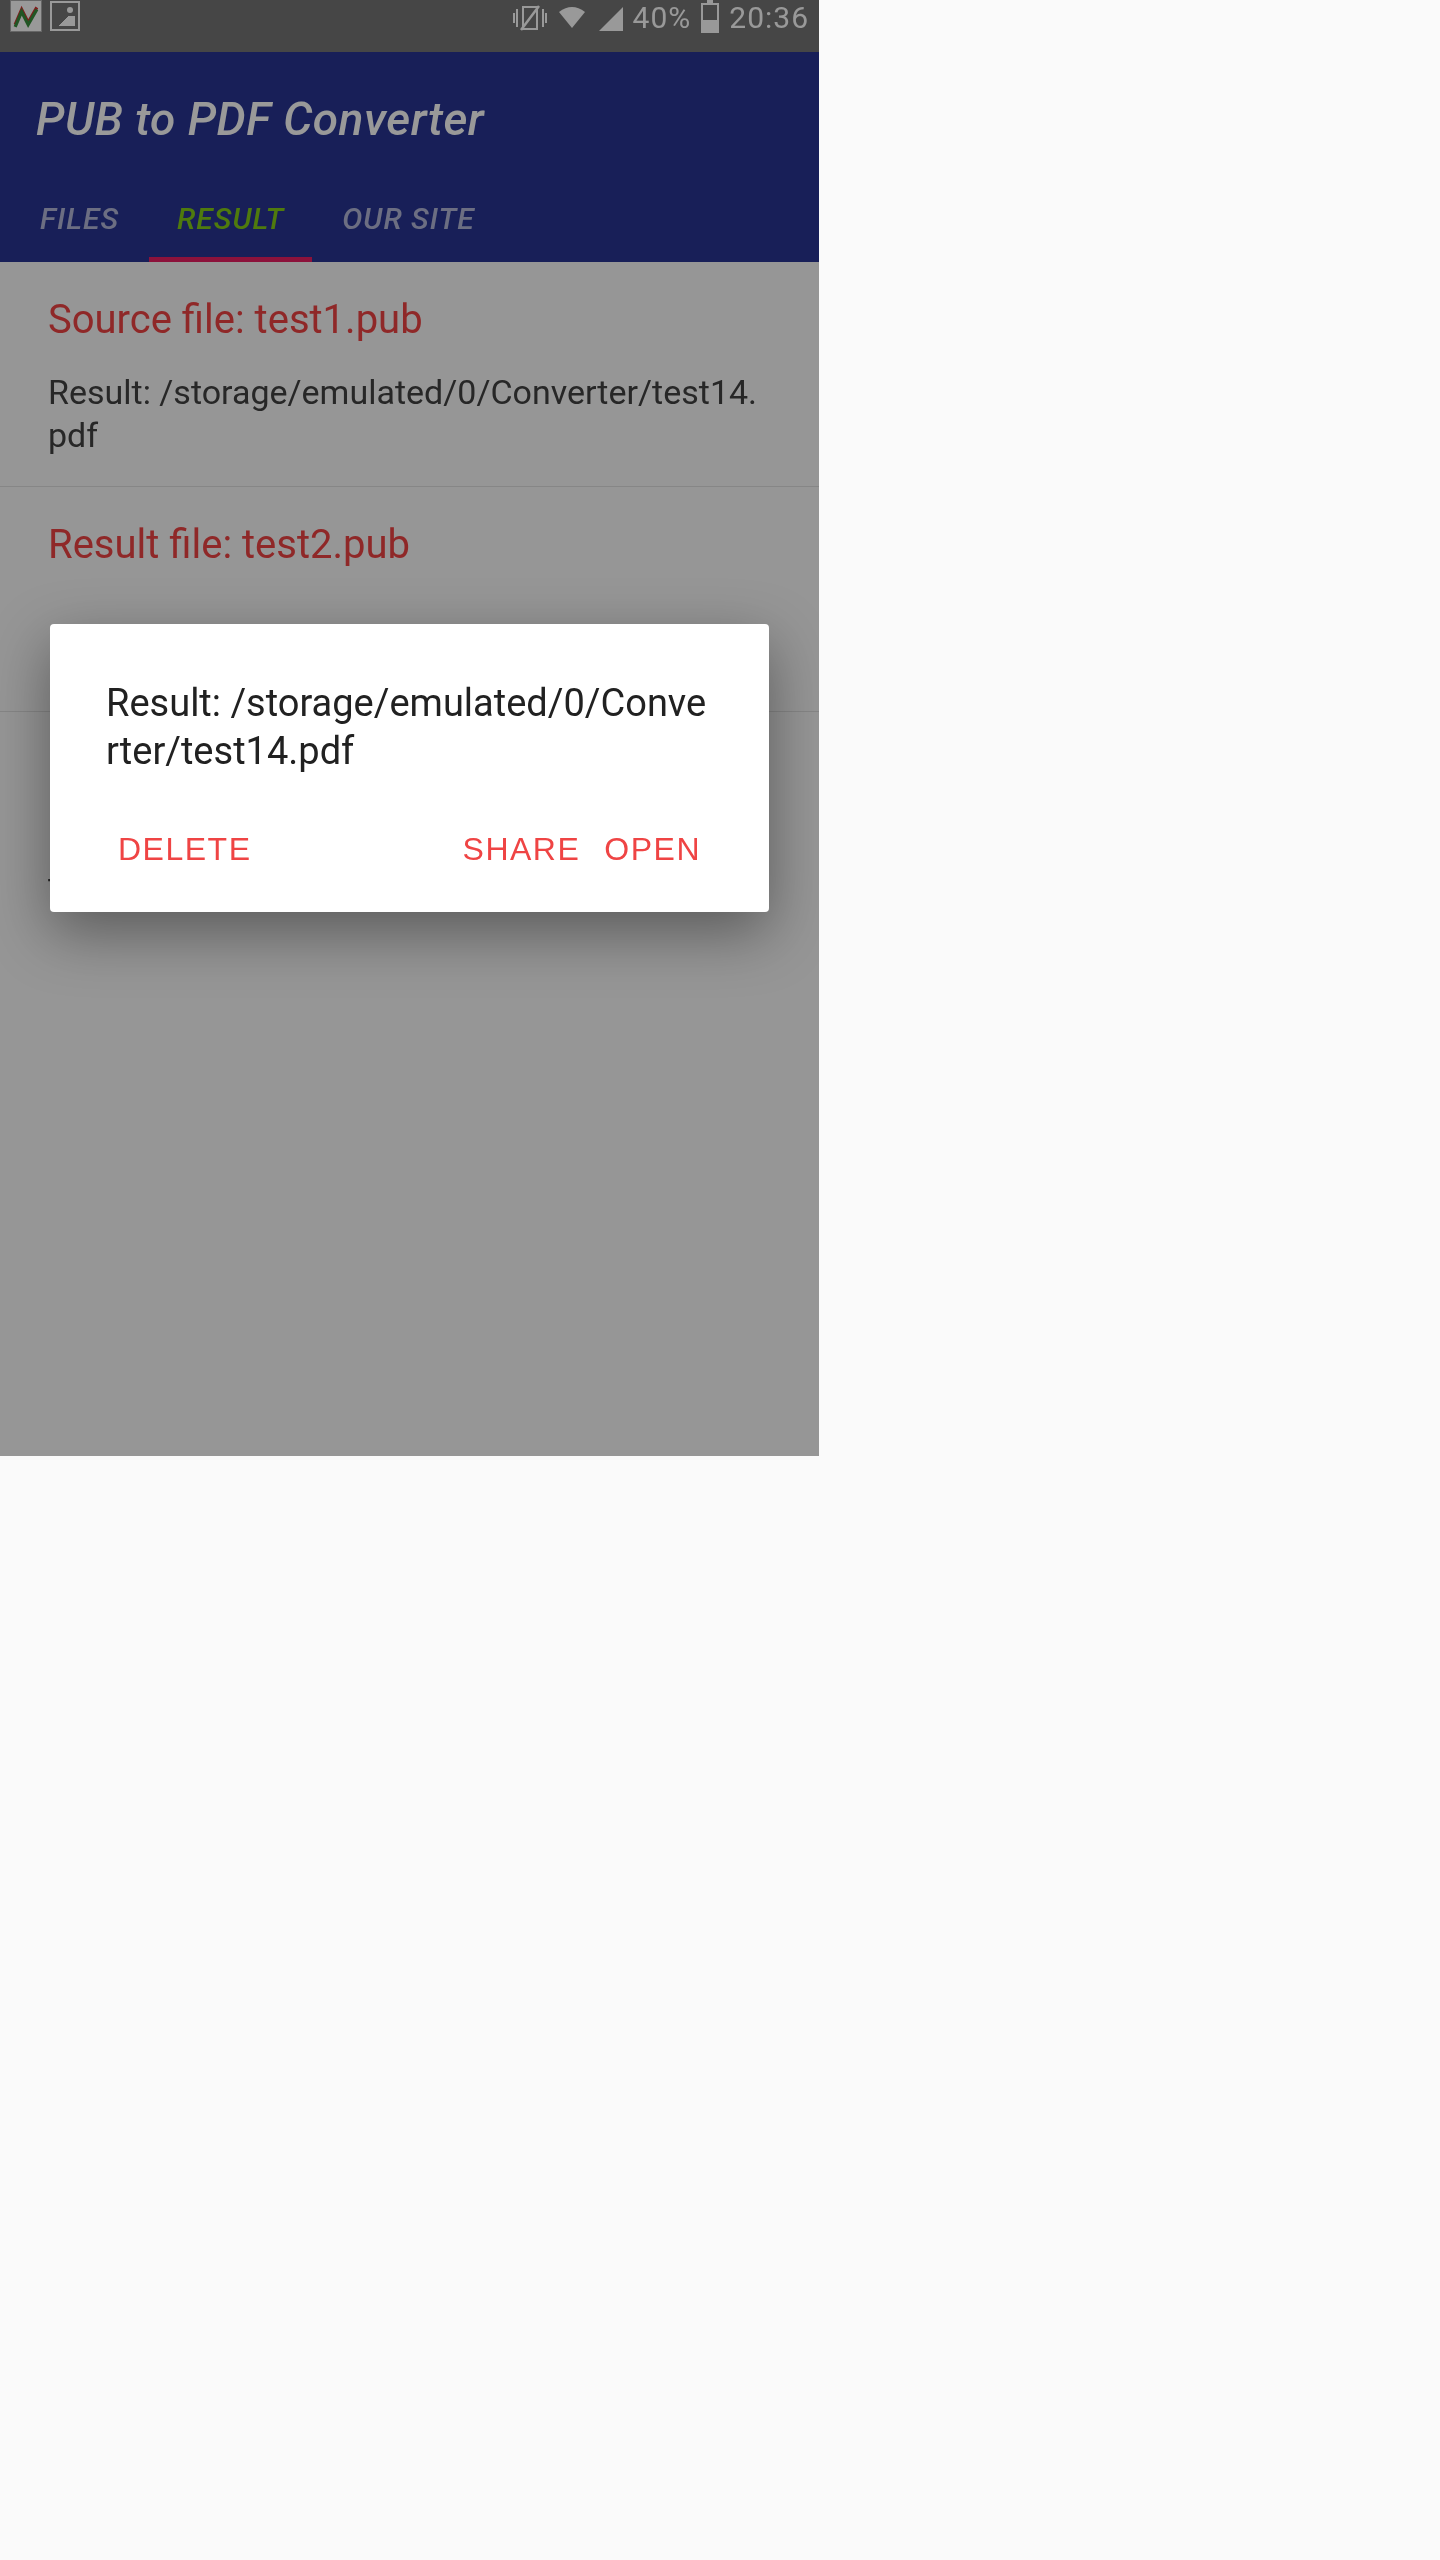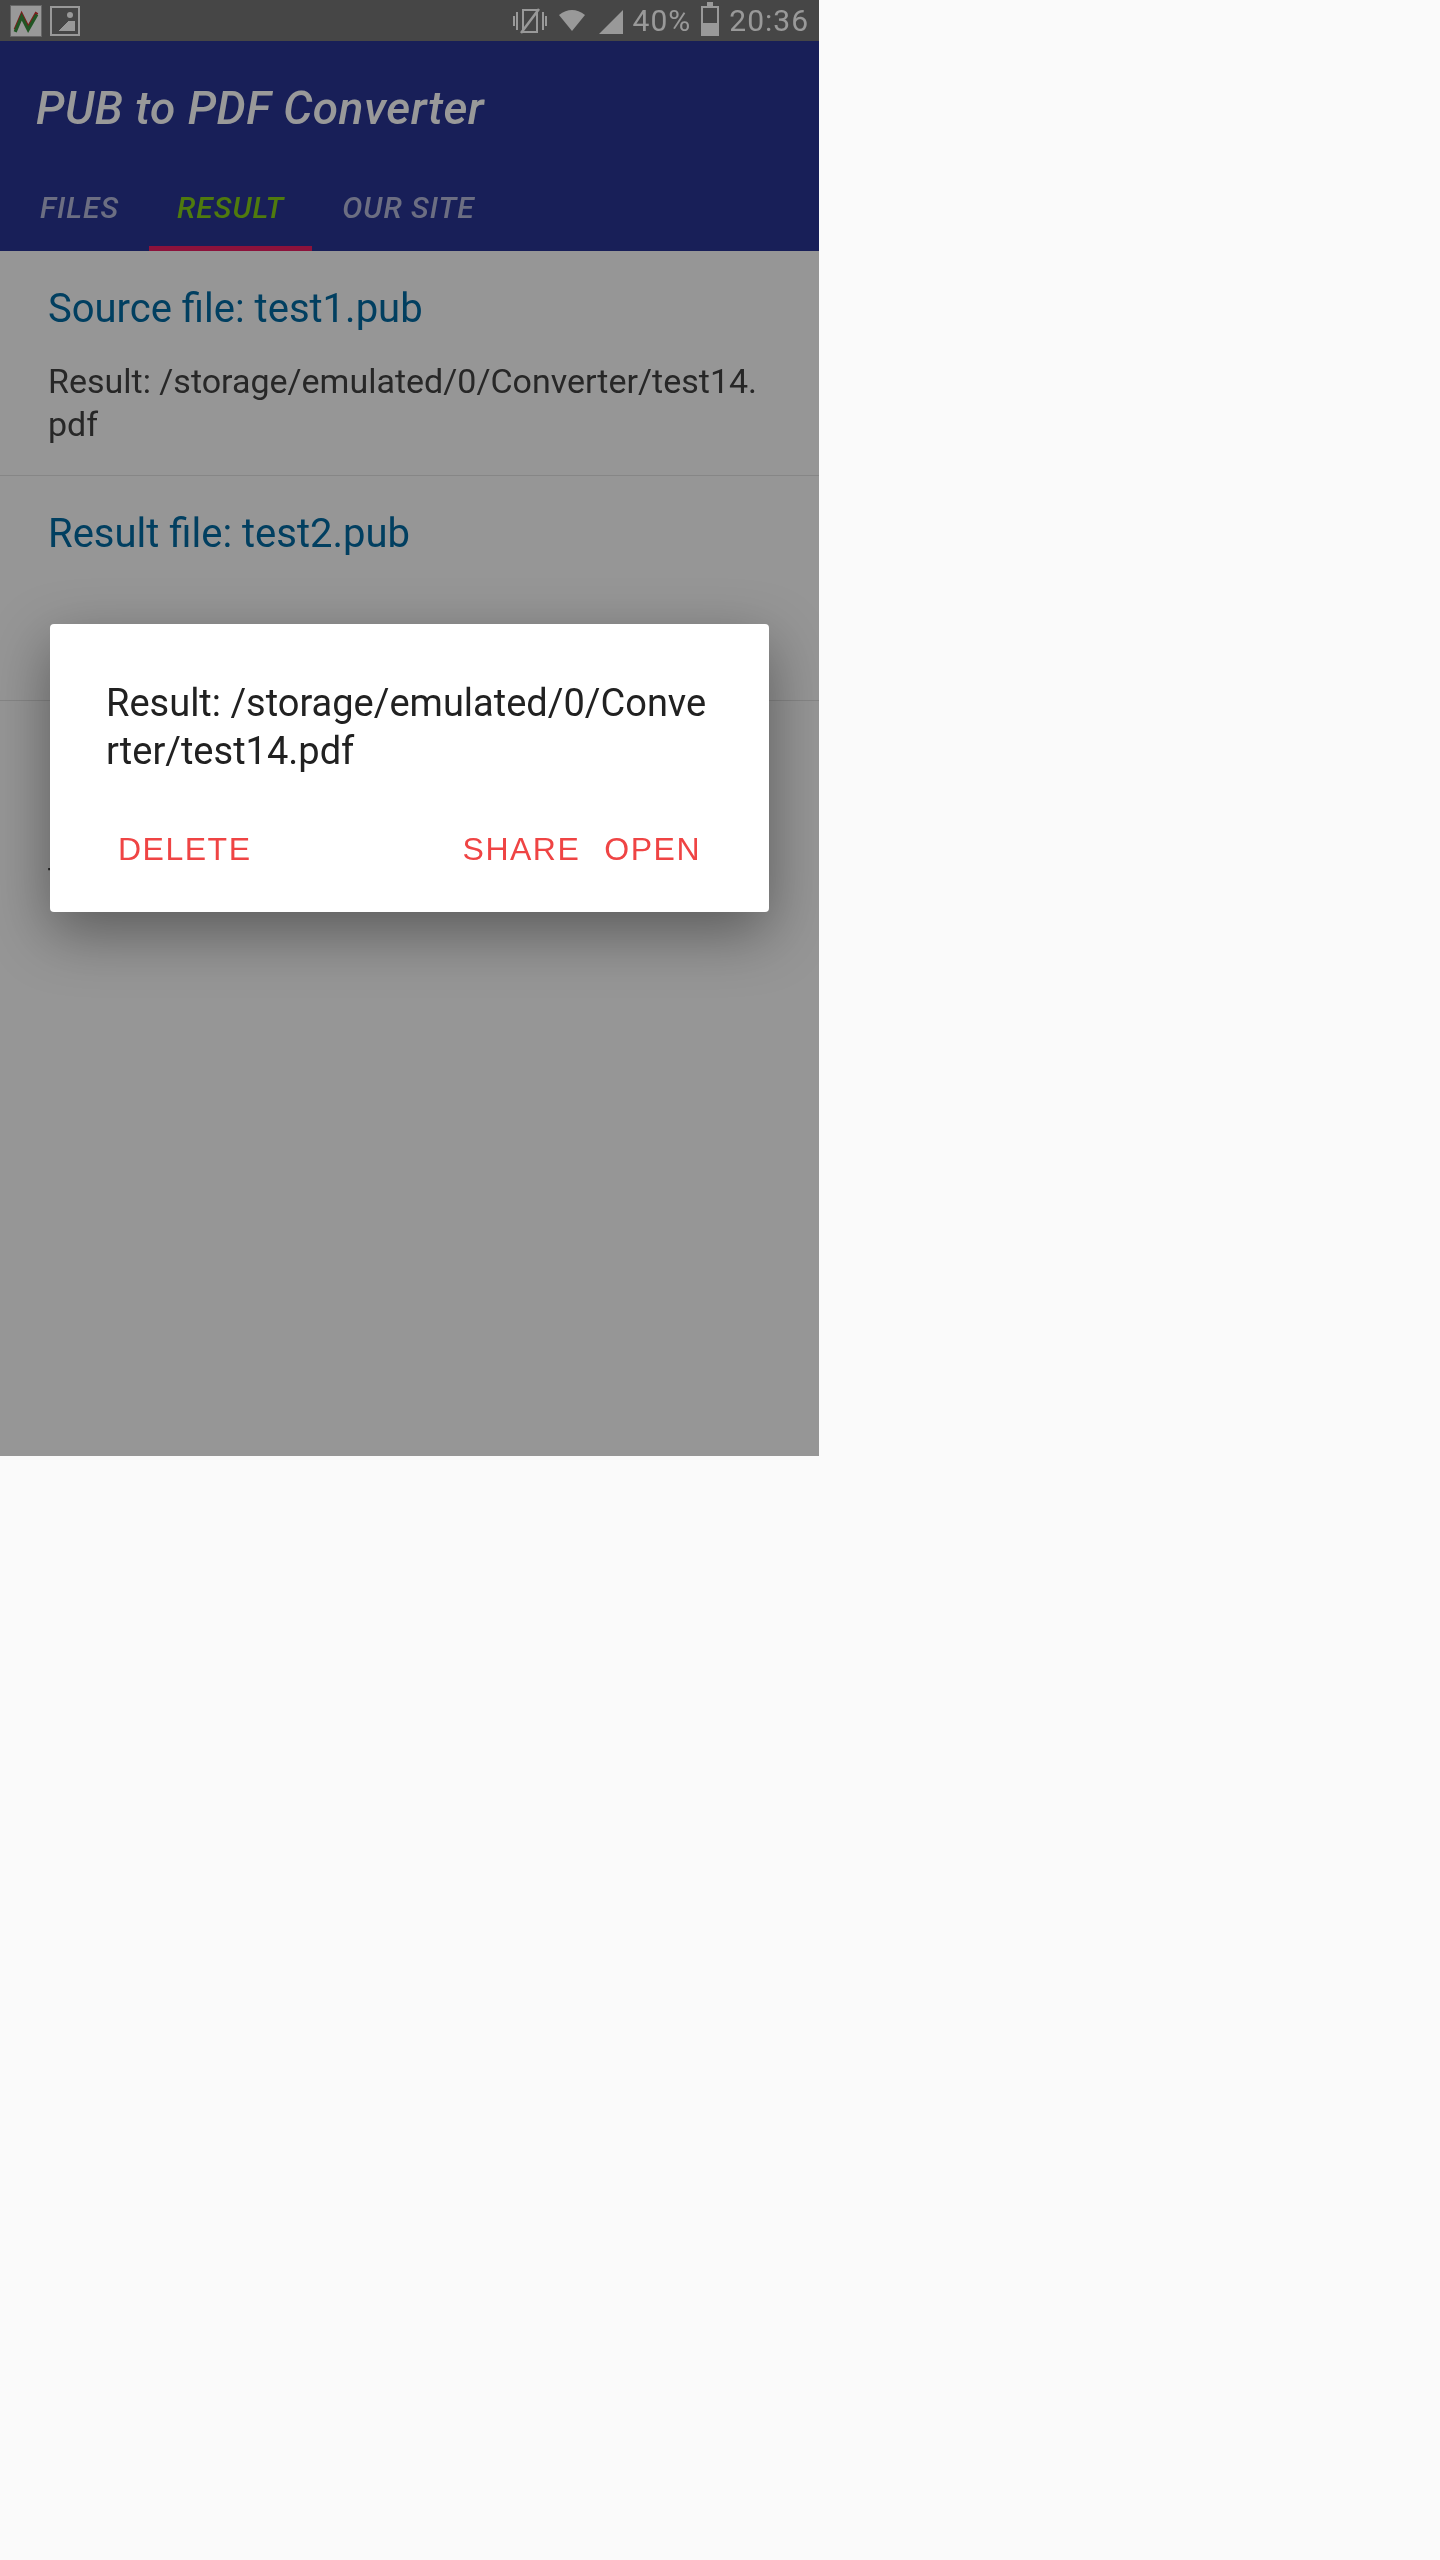--- a/index.html
+++ b/index.html
@@ -7,24 +7,24 @@
     width: 819px;
     height: 1456px;
     font-family: Roboto, "Helvetica Neue", Arial, sans-serif;
     background: #fafafa;
     overflow: hidden;
     position: relative;
   }
 
   
   .status-bar {
-    height: 41px;
+    height: 52px;
     background: #757575;
     display: flex;
-    align-items: center;
+    align-items: flex-start;
     padding: 0 10px;
     color: #fff;
     font-size: 30px;
   }
   .status-left { display: flex; align-items: center; gap: 8px; }
   .status-right { margin-left: auto; display: flex; align-items: center; gap: 10px; }
   .status-right .txt { font-size: 30px; letter-spacing: 1px; }
 
   .app-icon {
     width: 32px;
@@ -130,21 +130,21 @@
   .content {
     background: #fafafa;
     padding: 0;
   }
   .list-item {
     padding: 34px 48px 30px 48px;
     border-bottom: 1px solid #e0e0e0;
   }
   .src-line {
     font-size: 40px;
-    color: #0369a1;
+    color: #ef4444;
     margin-bottom: 28px;
   }
   .res-line {
     font-size: 34px;
     color: #424242;
     line-height: 1.25;
     word-break: break-all;
   }
 
   

